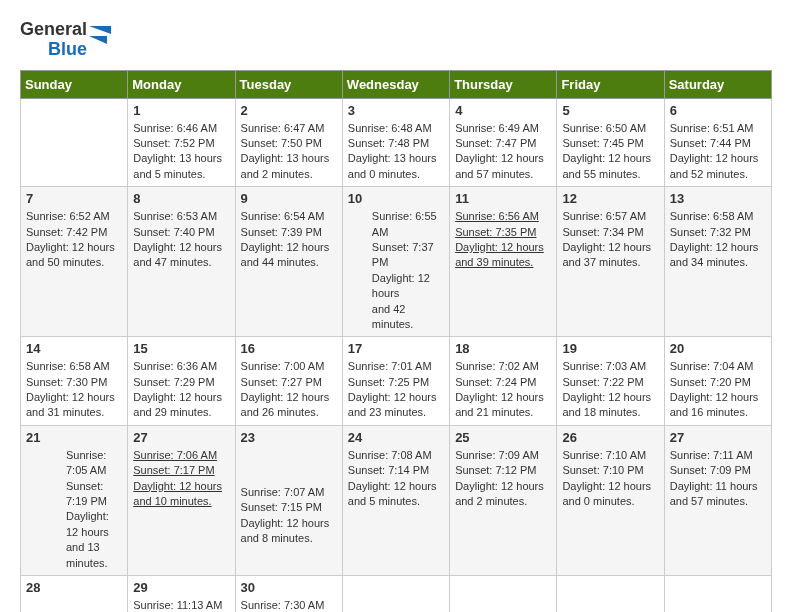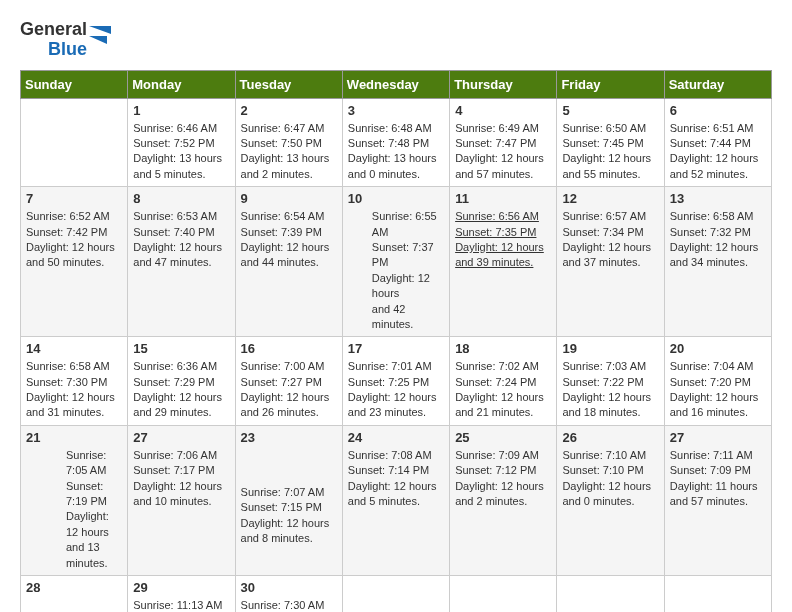--- a/index.html
+++ b/index.html
@@ -264,21 +264,21 @@
       <tr>
         <td>
           <span class="day-number">21</span>
           <div class="day-info" style="white-space: pre-line; margin-left: 40px;">Sunrise: 7:05 AM
 Sunset: 7:19 PM
 Daylight: 12 hours
 and 13 minutes.</div>
         </td>
         <td>
           <span class="day-number">27</span>
-          <div class="day-info" style="white-space: pre-line;">Sunrise: 7:06 AM
+          <div class="day-info" style="white-space: pre-line; text-decoration: underline;">Sunrise: 7:06 AM
 Sunset: 7:17 PM
 Daylight: 12 hours
 and 10 minutes.</div>
         </td>
         <td>
           <span class="day-number">23</span>
           <div class="day-info" style="white-space: pre-line; margin-top: 40px;">Sunrise: 7:07 AM
 Sunset: 7:15 PM
 Daylight: 12 hours
 and 8 minutes.</div>

